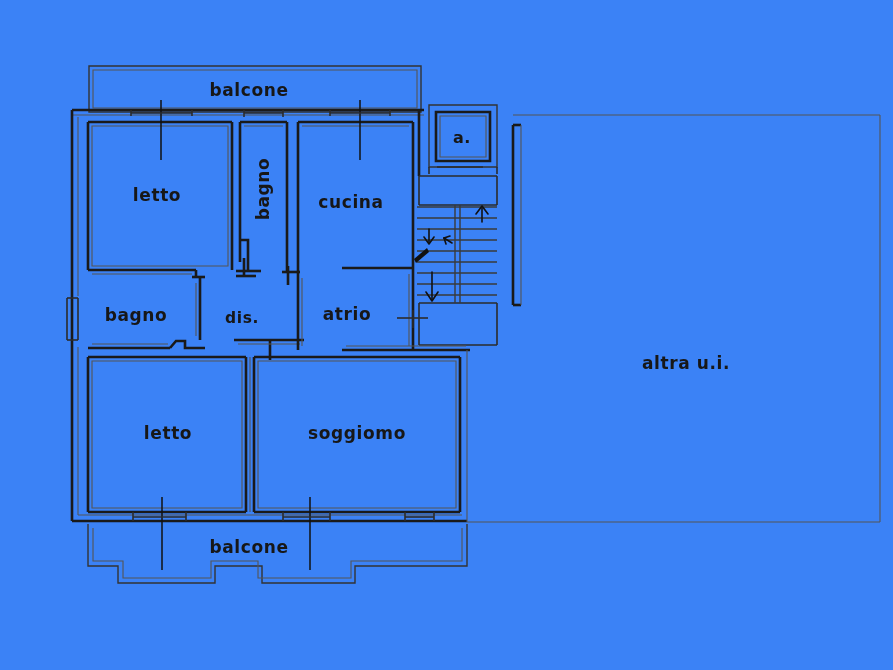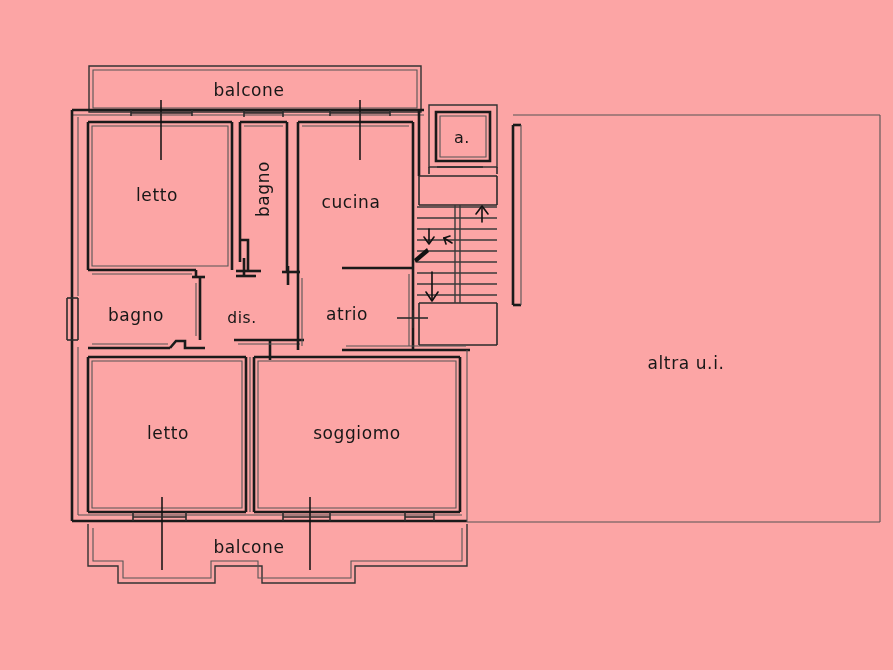--- a/index.html
+++ b/index.html
@@ -10,21 +10,22 @@
   body {
     width: 893px;
     height: 670px;
     font-family: "DejaVu Sans", sans-serif;
     overflow: hidden;
   }
   #plan-root {
     position: relative;
     width: 893px;
     height: 670px;
-    background: #fca5a5;
+    background: #3b82f6;
+    font-weight: bold;
   }
   svg#floorplan {
     position: absolute;
     left: 0;
     top: 0;
     width: 893px;
     height: 670px;
   }
   .wall {
     fill: none;

